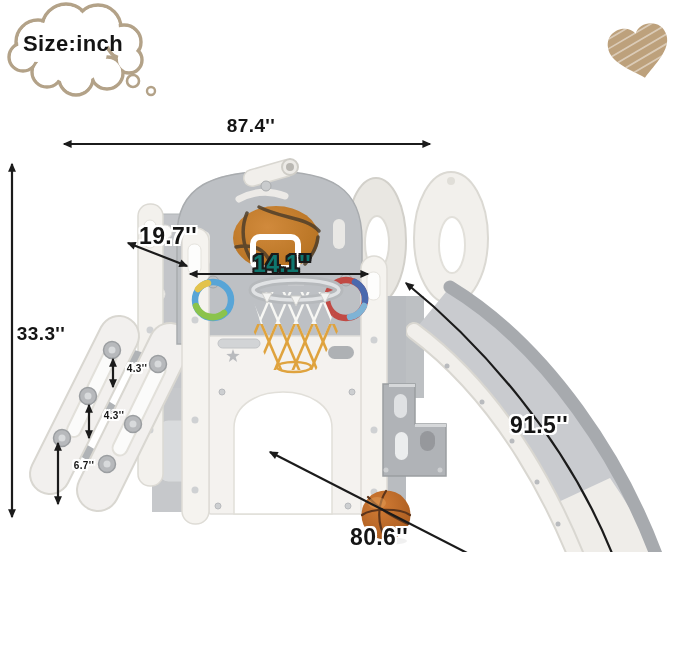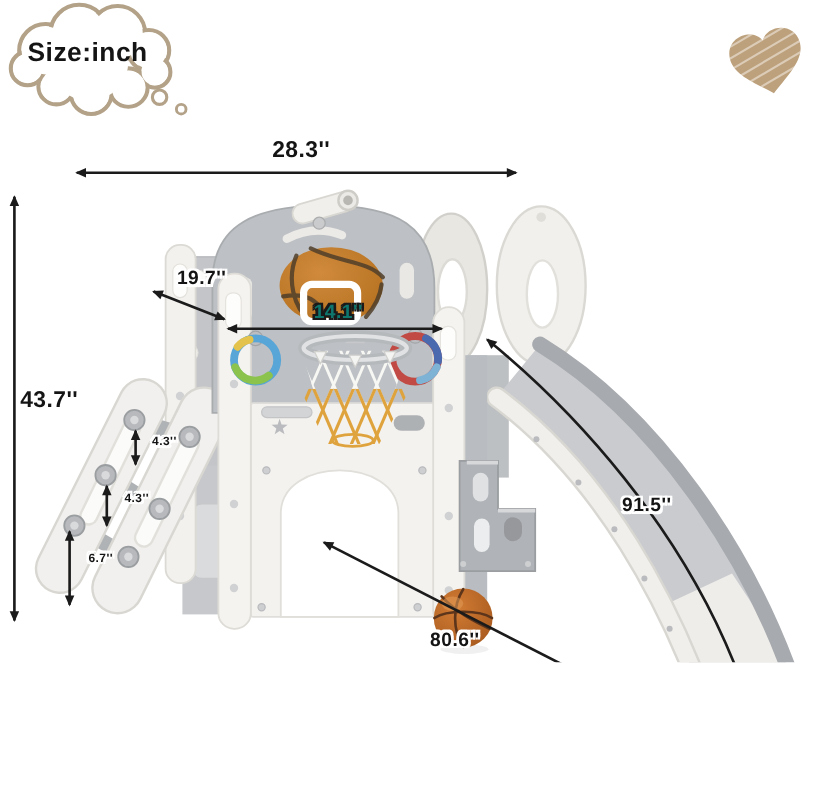--- a/index.html
+++ b/index.html
@@ -1,21 +1,21 @@
 <!DOCTYPE html>
 <html><head>
 <meta charset="utf-8">
 <style>
   html,body{margin:0;padding:0;background:#ffffff;}
   .stage{position:relative;width:679px;height:552px;background:#ffffff;overflow:hidden;
          font-family:"Liberation Sans",sans-serif;text-align:right;}
   .stage svg{position:absolute;inset:0;}
   .dim{position:absolute;font-weight:700;color:#141414;letter-spacing:.4px;white-space:nowrap;
        transform:translateX(-50%);line-height:1;}
-  .f22{font-size:22px;} .f19{font-size:19px;} .f17{font-size:16px;} .f16{font-size:10px;}
+  .f22{font-size:22px;} .f19{font-size:19px;} .f17{font-size:23px;} .f16{font-size:10px;}
   .halo-w{text-shadow:-2px -2px 0 #fff,2px -2px 0 #fff,-2px 2px 0 #fff,2px 2px 0 #fff,
           0 -2px 0 #fff,0 2px 0 #fff,-2px 0 0 #fff,2px 0 0 #fff;}
   .halo-b{color:#0f766e;text-shadow:-2px -2px 0 #1a1a1a,2px -2px 0 #1a1a1a,-2px 2px 0 #1a1a1a,
           2px 2px 0 #1a1a1a,0 -2px 0 #1a1a1a,0 2px 0 #1a1a1a,-2px 0 0 #1a1a1a,2px 0 0 #1a1a1a;}
 </style>
 </head>
 <body>
 
 <div class="stage">
 
@@ -300,22 +300,22 @@
       <line x1="-36" y1="-18" x2="36" y2="-42"></line>
           <line x1="-36" y1="-4" x2="36" y2="-28"></line>
       <line x1="-36" y1="10" x2="36" y2="-14"></line>
           <line x1="-36" y1="24" x2="36" y2="0"></line>
       <line x1="-36" y1="38" x2="36" y2="14"></line>
     </g>
   </g>
 </svg>
 
   <div class="dim f22" style="left:73px;top:33px;">Size:inch</div>
-  <div class="dim f19" style="left:251px;top:116px;">28.3''</div>
-  <div class="dim f19" style="left:41px;top:324px;">43.7''</div>
+  <div class="dim f19" style="left:251px;top:116px;">87.4''</div>
+  <div class="dim f19" style="left:41px;top:324px;">33.3''</div>
   <div class="dim f17 halo-w" style="left:168px;top:225px;">19.7''</div>
   <div class="dim f17 halo-b" style="left:282px;top:253px;">14.1''</div>
   <div class="dim f16 halo-w" style="left:137px;top:364px;">4.3''</div>
   <div class="dim f16 halo-w" style="left:114px;top:411px;">4.3''</div>
   <div class="dim f16 halo-w" style="left:84px;top:461px;">6.7''</div>
   <div class="dim f17 halo-w" style="left:539px;top:414px;">91.5''</div>
   <div class="dim f17 halo-w" style="left:379px;top:526px;">80.6''</div>
 </div>
 
 </body></html>

